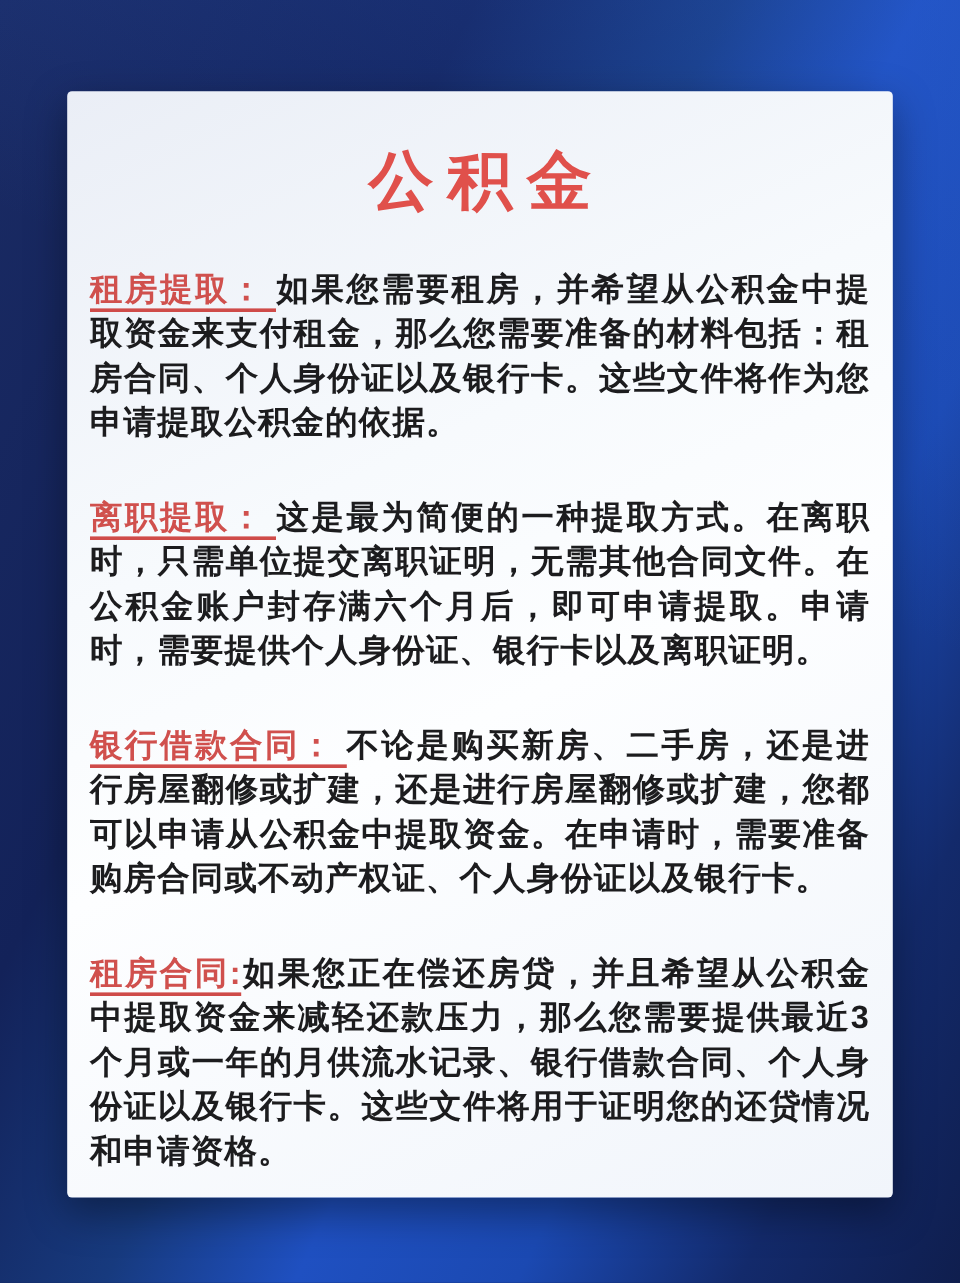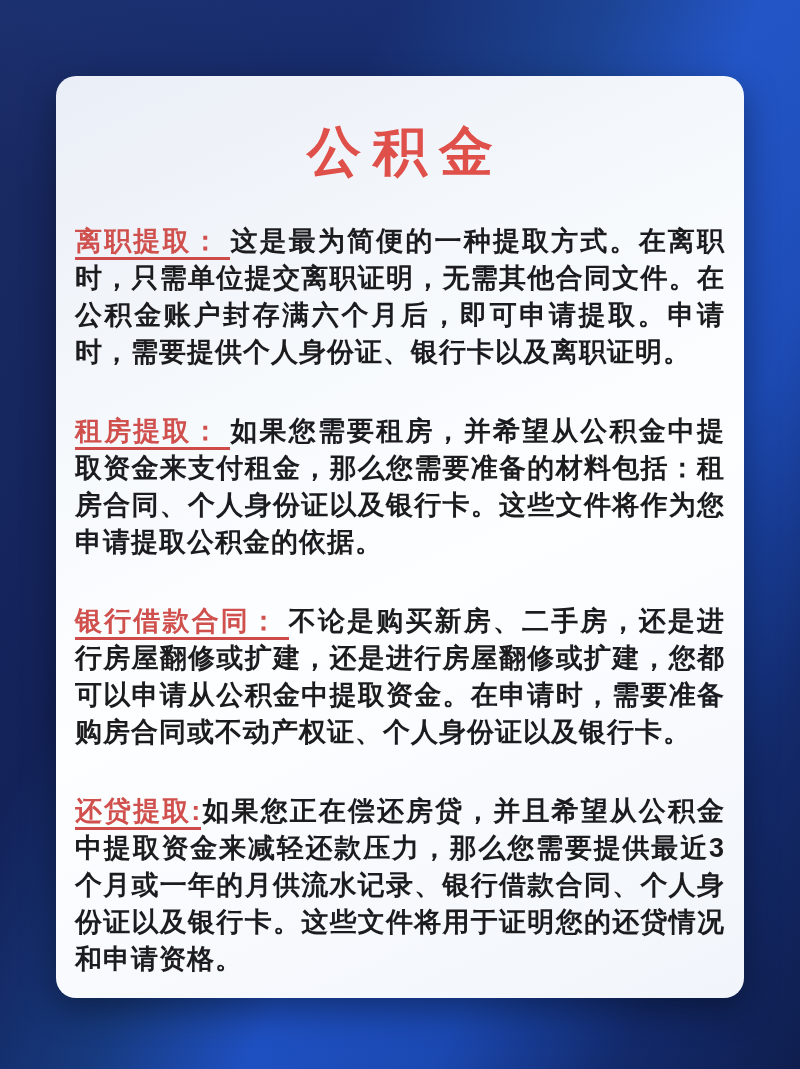--- a/index.html
+++ b/index.html
@@ -25,21 +25,21 @@
         #132a6b 86%,
         #0f1e4e 100%);
   }
   .card {
     position: absolute;
     left: 56px;
     top: 76px;
     width: 688px;
     height: 922px;
     box-sizing: border-box;
-    border-radius: 20px;
+    border-radius: 4px;
     background: linear-gradient(155deg, #eaeef6 0%, #f7fafd 35%, #fdfeff 55%, #f1f5fb 100%);
     box-shadow: 0 12px 34px rgba(0,0,0,0.38);
     padding: 46px 19px 40px 19px;
   }
   .title {
     text-align: center;
     color: #e0504b;
     font-weight: 800;
     margin: 0;
   }
@@ -79,28 +79,28 @@
 </head>
 <body>
 
 <div class="card">
 
   <h1 class="title">
     <span class="line1">公积金</span>
   </h1>
 
   <p class="section">
-    <span class="heading">离职提取： </span><span class="body">这是最为简便的一种提取方式。在离职时，只需单位提交离职证明，无需其他合同文件。在公积金账户封存满六个月后，即可申请提取。申请时，需要提供个人身份证、银行卡以及离职证明。</span>
+    <span class="heading">租房提取： </span><span class="body">如果您需要租房，并希望从公积金中提取资金来支付租金，那么您需要准备的材料包括：租房合同、个人身份证以及银行卡。这些文件将作为您申请提取公积金的依据。</span>
   </p>
 
   <p class="section">
-    <span class="heading">租房提取： </span><span class="body">如果您需要租房，并希望从公积金中提取资金来支付租金，那么您需要准备的材料包括：租房合同、个人身份证以及银行卡。这些文件将作为您申请提取公积金的依据。</span>
+    <span class="heading">离职提取： </span><span class="body">这是最为简便的一种提取方式。在离职时，只需单位提交离职证明，无需其他合同文件。在公积金账户封存满六个月后，即可申请提取。申请时，需要提供个人身份证、银行卡以及离职证明。</span>
   </p>
 
   <p class="section">
     <span class="heading">银行借款合同： </span><span class="body">不论是购买新房、二手房，还是进行房屋翻修或扩建，还是进行房屋翻修或扩建，您都可以申请从公积金中提取资金。在申请时，需要准备购房合同或不动产权证、个人身份证以及银行卡。</span>
   </p>
 
   <p class="section">
-    <span class="heading">还贷提取:</span><span class="body">如果您正在偿还房贷，并且希望从公积金中提取资金来减轻还款压力，那么您需要提供最近3个月或一年的月供流水记录、银行借款合同、个人身份证以及银行卡。这些文件将用于证明您的还贷情况和申请资格。</span>
+    <span class="heading">租房合同:</span><span class="body">如果您正在偿还房贷，并且希望从公积金中提取资金来减轻还款压力，那么您需要提供最近3个月或一年的月供流水记录、银行借款合同、个人身份证以及银行卡。这些文件将用于证明您的还贷情况和申请资格。</span>
   </p>
 
 </div>
 
 </body></html>

